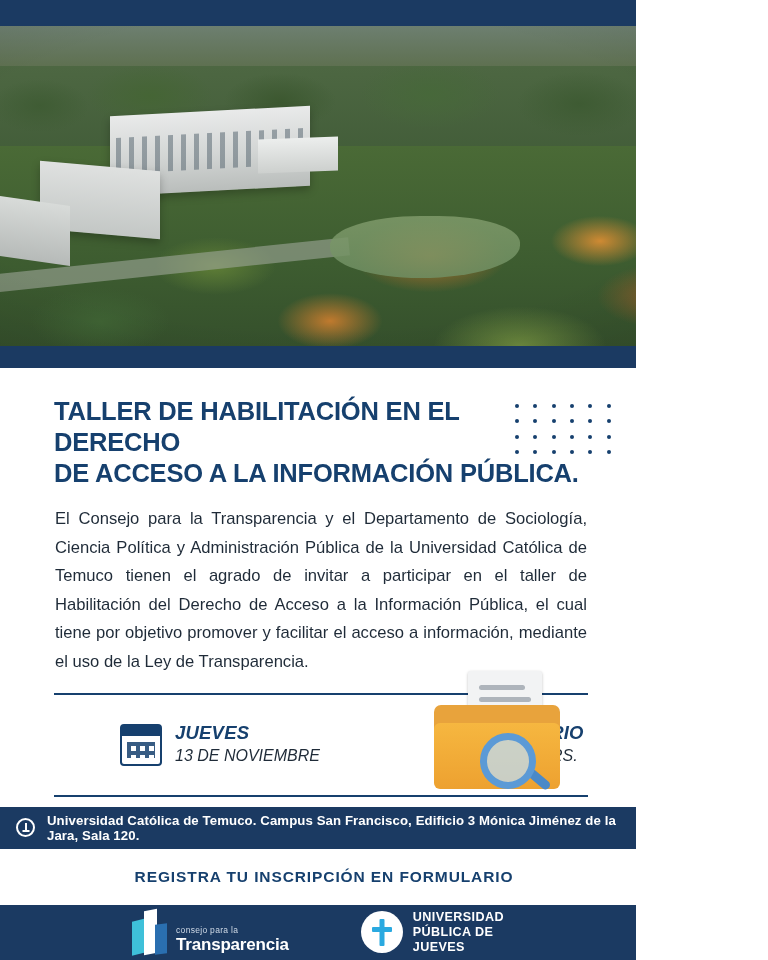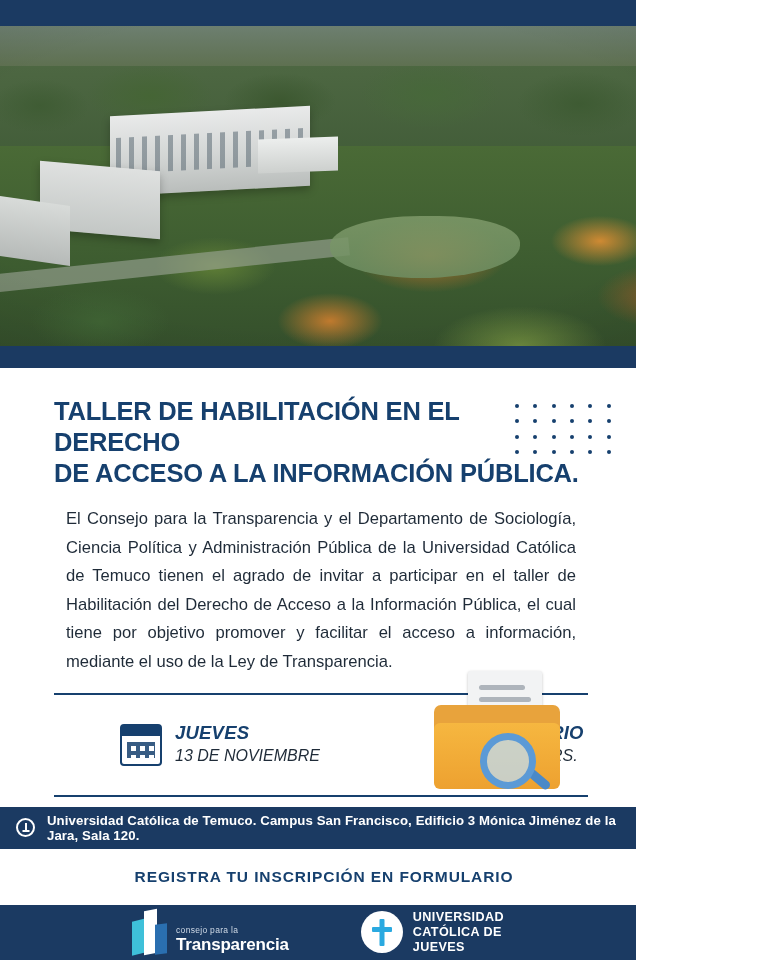--- a/index.html
+++ b/index.html
@@ -177,21 +177,21 @@
     background: #16406e;
     justify-self: center;
     align-self: center;
   }
 
   .paragraph {
     color: #1f2b38;
     font-size: 16.6px;
     line-height: 1.72;
     text-align: justify;
-    margin: 12px;
+    margin: 1px;
     max-width: 664px;
   }
 
   
   .info-strip {
     position: relative;
     margin-top: 16px;
     height: 104px;
     border-top: 2px solid #16406e;
     border-bottom: 2px solid #16406e;
@@ -599,20 +599,20 @@
       <div class="cplt-words">
         <div class="cplt-small">consejo para la</div>
         <div class="cplt-big">Transparencia</div>
       </div>
     </div>
 
     <div class="logo-uct">
       <div class="uct-mark"></div>
       <div class="uct-words">
         <div class="u1">UNIVERSIDAD</div>
-        <div>CATÓLICA DE</div>
+        <div>PÚBLICA DE</div>
         <div>JUEVES</div>
       </div>
     </div>
 
   </div>
 
 </div>
 
 </body></html>

